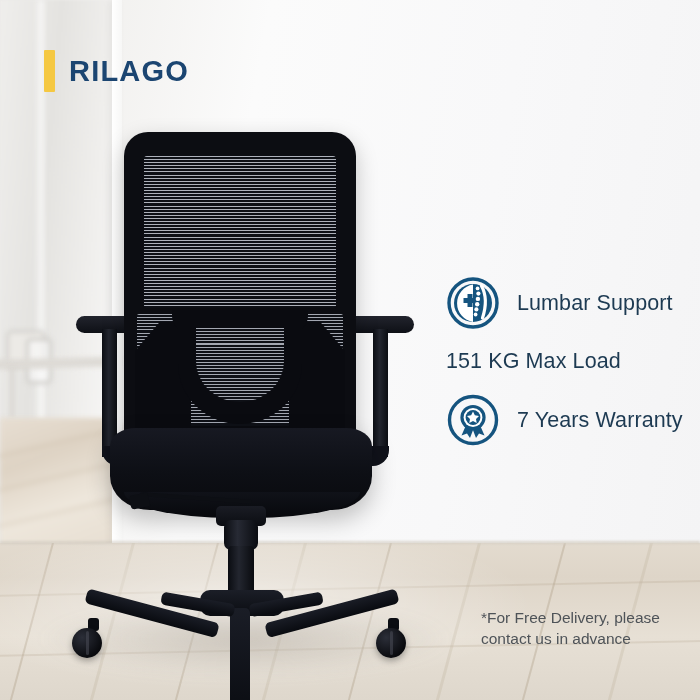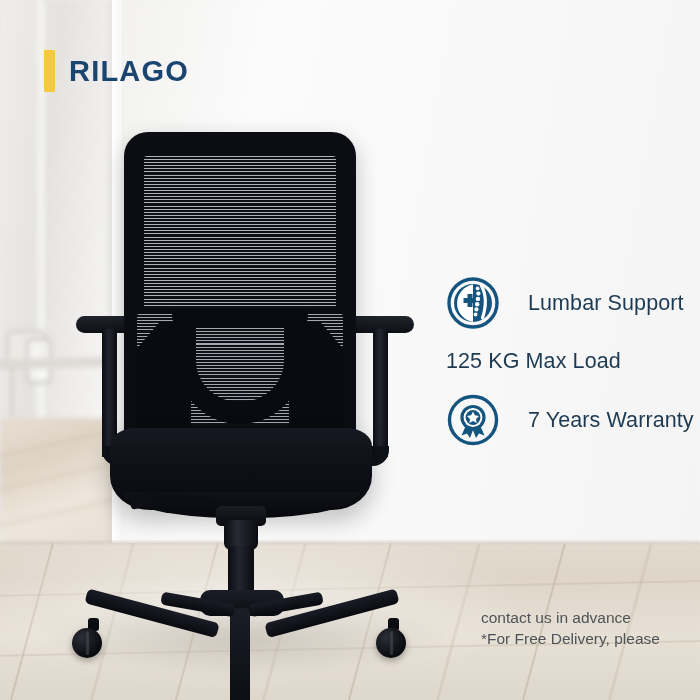--- a/index.html
+++ b/index.html
@@ -108,21 +108,21 @@
   .logo-text {
     font-size: 29px; font-weight: 700; letter-spacing: 1.2px;
     font-family: "Liberation Sans", sans-serif;
   }
 
   
   .features {
     position: absolute; left: 446px; top: 276px;
     display: flex; flex-direction: column; gap: 19px;
   }
-  .feature { display: flex; align-items: center; gap: 28px; }
+  .feature { display: flex; align-items: center; gap: 17px; }
   .feature-icon { width: 54px; height: 54px; flex: 0 0 54px; }
   .feature-label {
     font-size: 21.5px; letter-spacing: .1px; white-space: nowrap;
   }
 
   
   .note {
     position: absolute; left: 481px; top: 608px;
     font-size: 15.5px; line-height: 1.35; color: #4e5358;
   }
@@ -379,38 +379,38 @@
             <circle cx="30.4" cy="33.4" r="2.1"></circle>
             <circle cx="29.6" cy="38.5" r="1.9"></circle>
           </g>
           <path d="M35.5 10 C40 18 41 28 36.5 42" fill="none" stroke="#ffffff" stroke-width="3.2" stroke-linecap="round"></path>
         </svg>
       </span>
       <span class="feature-label" style="color: rgb(29, 58, 82);">Lumbar Support</span>
     </div>
 
     <div class="feature">
-      <span class="feature-label" style="color: rgb(29, 58, 82);">125 KG Max Load</span>
+      <span class="feature-label" style="color: rgb(29, 58, 82);">151 KG Max Load</span>
     </div>
 
     <div class="feature">
       <span class="feature-icon">
         <svg viewBox="0 0 54 54" width="54" height="54" aria-hidden="true">
           <circle cx="27" cy="27" r="23.5" fill="none" stroke="#15547f" stroke-width="3.4"></circle>
           <path d="M20.5 31 L15.5 42.5 L21 40.6 L24 45 L28.2 34 Z" fill="#15547f"></path>
           <path d="M33.5 31 L38.5 42.5 L33 40.6 L30 45 L25.8 34 Z" fill="#15547f"></path>
           <circle cx="27" cy="24.5" r="12.6" fill="#15547f"></circle>
           <circle cx="27" cy="24.5" r="9.4" fill="#ffffff"></circle>
           <circle cx="27" cy="24.5" r="7.4" fill="#15547f"></circle>
           <path d="M27 18.6 l1.85 3.75 4.15 .6 -3 2.93 .71 4.13 -3.71 -1.95
                    -3.71 1.95 .71 -4.13 -3 -2.93 4.15 -.6 Z" fill="#ffffff"></path>
         </svg>
       </span>
       <span class="feature-label" style="color: rgb(29, 58, 82);">7 Years Warranty</span>
     </div>
   </div>
 
   <div class="note" style="color: rgb(78, 83, 88);">
+    <div>*For  Free Delivery, please</div>
     <div>contact us in advance</div>
-    <div>*For  Free Delivery, please</div>
   </div>
 
 </div>
 
 </body></html>

